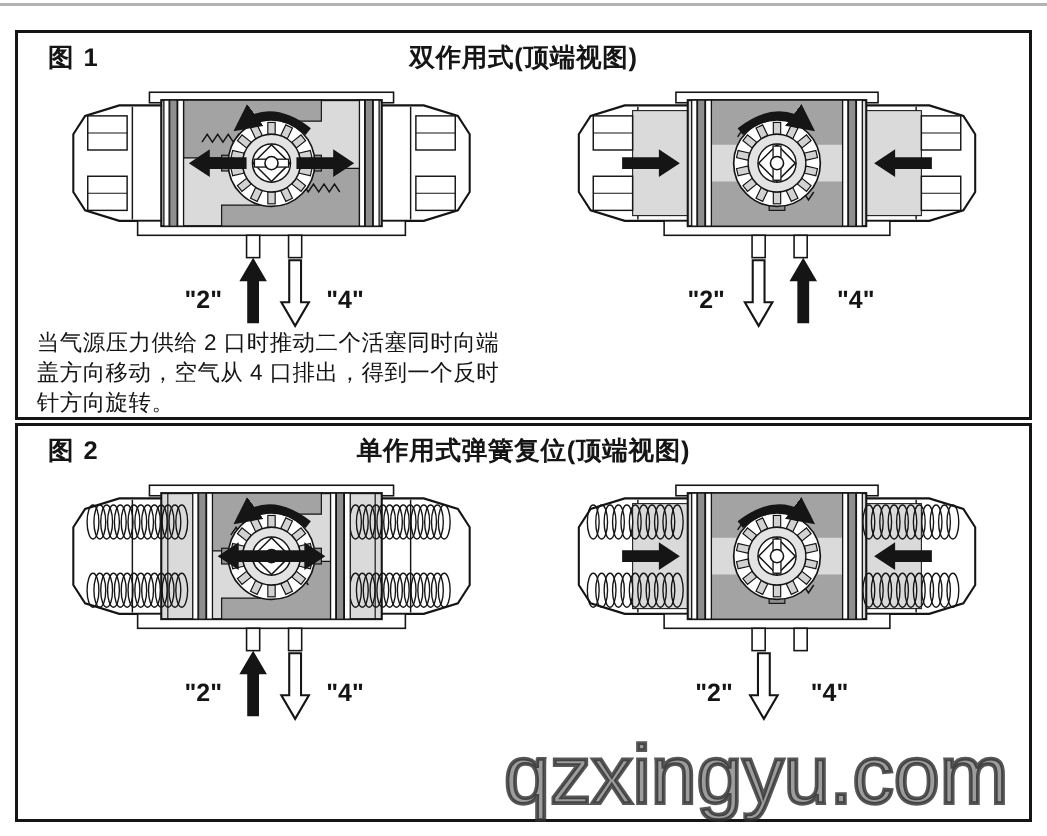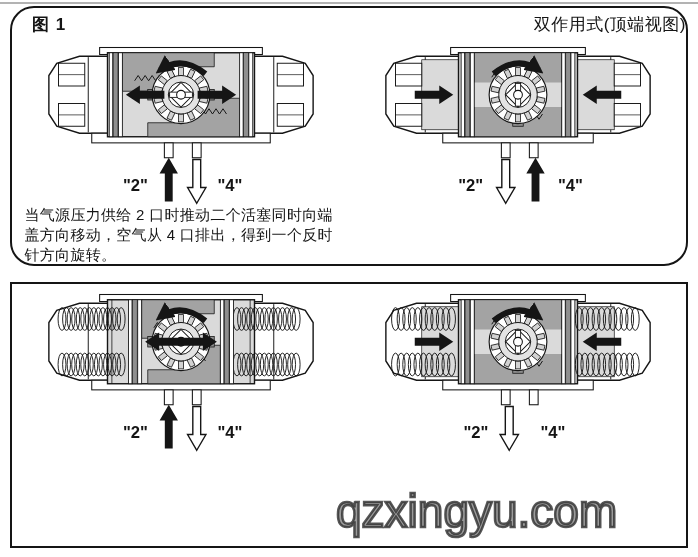--- a/index.html
+++ b/index.html
@@ -2,35 +2,35 @@
 <html><head>
 <meta charset="utf-8">
 <style>
   html,body{margin:0;padding:0;background:#fff;}
   .page{
     position:relative;width:698px;height:557px;background:#fff;overflow:hidden;
     font-family:"Liberation Sans","DejaVu Sans",sans-serif;color:#151515;
   }
   .top-rule{position:absolute;top:2px;left:0;width:698px;height:2px;background:#b3b3b3;}
   .panel{position:absolute;left:10px;width:674px;border:2px solid #151515;background:#fff;}
-  .panel-1{top:6px;height:256px;border-radius:24px;}
+  .panel-1{top:20px;height:256px;}
   .panel-2{top:282px;height:262px;}
   .panel-header{position:relative;height:24px;margin-top:5px;}
   .fig-label{position:absolute;left:20px;top:0;font-weight:bold;font-size:17px;letter-spacing:1px;}
-  .panel-title{display:block;text-align:right;font-weight:normal;font-size:17px;letter-spacing:0.5px;}
+  .panel-title{display:block;text-align:center;font-weight:bold;font-size:17px;letter-spacing:0.5px;}
   .diagram-row{display:flex;align-items:flex-start;}
   .diagram-cell{flex:1;display:flex;flex-direction:column;align-items:center;margin:0;min-width:0;}
   svg.actuator{width:280px;height:168px;display:block;}
   .caption{
     width:312px;font-weight:normal;font-size:15px;line-height:20px;
     letter-spacing:0.3px;margin:0 auto;text-align:left;
   }
   .watermark{
     position:absolute;left:336px;top:484px;z-index:5;white-space:nowrap;
-    font-size:46px;font-weight:500;letter-spacing:0px;
+    font-size:55px;font-weight:500;letter-spacing:0px;
     color:rgba(75,75,75,0.55);
     -webkit-text-stroke:2.5px rgba(45,45,45,0.8);
     pointer-events:none;
   }
 </style>
 </head>
 <body>
 
 <div class="page">
   <div class="top-rule"></div>
@@ -185,20 +185,24 @@
             <text x="106" y="176" text-anchor="middle" font-size="19" font-weight="bold" fill="#151515">"2"</text>
             <polygon points="146,190 156.5,172 150.5,172 150.5,140 141.5,140 141.5,172 135.5,172" fill="#ffffff" stroke="#151515" stroke-width="1.6"></polygon>
             <polygon points="180,138 190.5,156 184.5,156 184.5,188 175.5,188 175.5,156 169.5,156" fill="#151515"></polygon>
             <text x="220" y="176" text-anchor="middle" font-size="19" font-weight="bold" fill="#151515">"4"</text>
           </svg>
       </figure>
     </div>
   </section>
 
   <section class="panel panel-2">
+    <div class="panel-header">
+      <span class="fig-label">图 2</span>
+      <span class="panel-title">单作用式弹簧复位(顶端视图)</span>
+    </div>
     <div class="diagram-row">
       <figure class="diagram-cell">
         <svg class="actuator" viewBox="0 0 320 192">
             <defs>
               <marker id="panels-1-diagrams-0-h" viewBox="0 0 10 10" refX="7" refY="5" markerWidth="3.2" markerHeight="3.2" orient="auto">
                 <path d="M0,0 L10,5 L0,10 Z" fill="#151515"></path>
               </marker>
             </defs>
             <path d="M44,22 L276,22 L302,30 L311,44 L311,88 L302,102 L276,110 L44,110 L18,102 L9,88 L9,44 L18,30 Z" fill="#ffffff" stroke="#151515" stroke-width="1.6"></path>
             <line x1="54" y1="23" x2="54" y2="109" stroke="#151515" stroke-width="1.1"></line>

